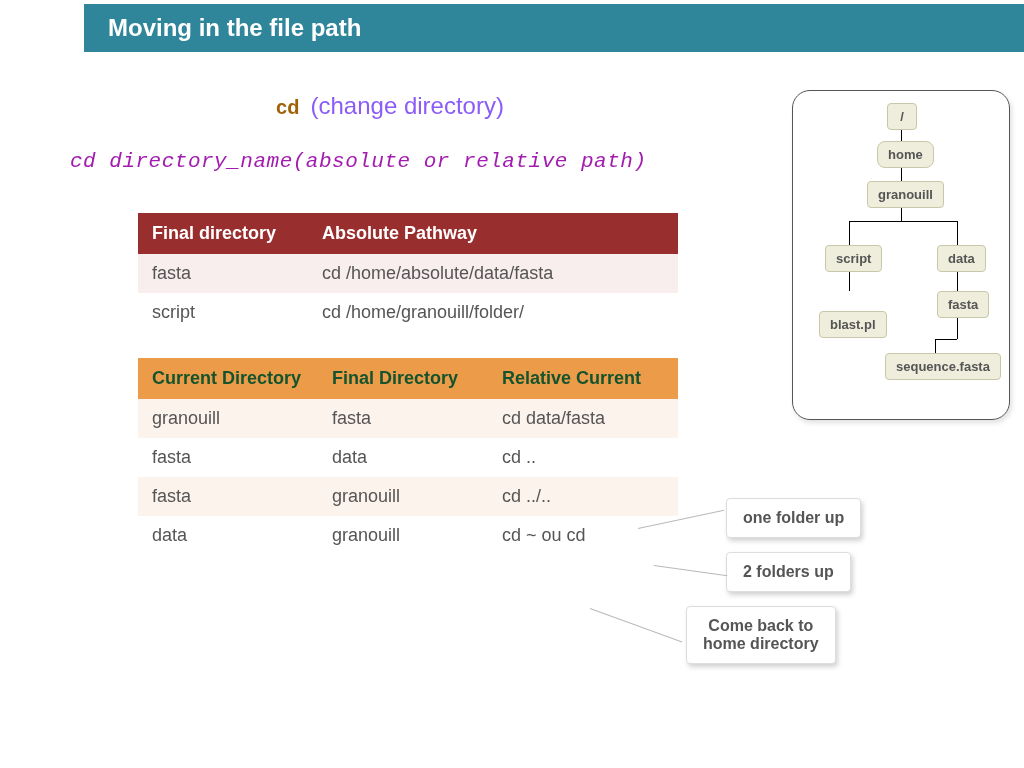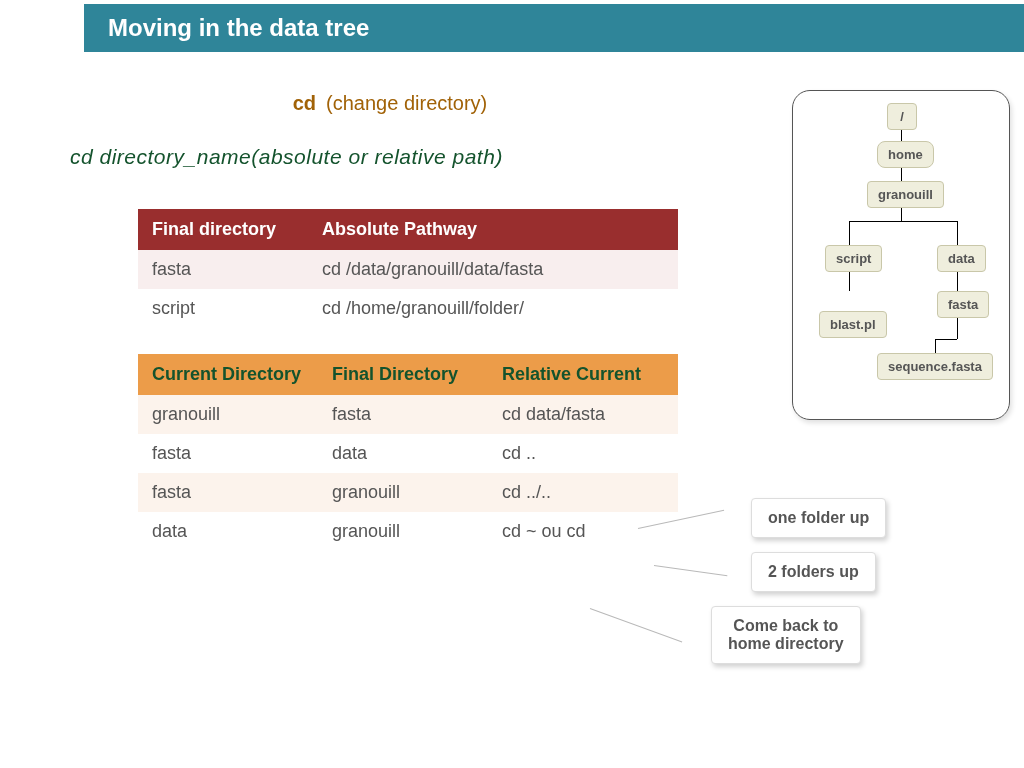--- a/index.html
+++ b/index.html
@@ -1,40 +1,40 @@
 <!DOCTYPE html>
 <html><head>
 <meta charset="utf-8">
 <style>
   * { box-sizing: border-box; margin: 0; padding: 0; }
   body { width: 1024px; height: 768px; font-family: Arial, Helvetica, sans-serif; background: #fff; position: relative; }
   .header-bar { background: #2f8599; color: #fff; font-weight: bold; font-size: 24px; padding: 10px 24px; margin-left: 84px; margin-top: 4px; }
   .cmd-line { margin-top: 40px; text-align: center; width: 780px; }
   .cmd-name { color: #a16207; font-weight: bold; font-size: 20px; }
-  .cmd-desc { color: #a16207; font-size: 20px; }
-  .syntax-line { font-family: Liberation Sans, sans-serif; font-style: italic; color: #14532d; font-size: 21px; margin: 30px 0 0 70px; letter-spacing: 0.5px; }
+  .cmd-desc { color: #8b5cf6; font-size: 24px; }
+  .syntax-line { font-family: Liberation Mono, monospace; font-style: italic; color: #a21caf; font-size: 21px; margin: 30px 0 0 70px; letter-spacing: 0.5px; }
   .tree-panel { position: absolute; top: 90px; right: 14px; width: 218px; height: 330px; border: 1.5px solid #555; border-radius: 18px; padding: 12px 8px 8px 8px; box-shadow: 2px 3px 5px rgba(0,0,0,.12); }
   .tree { position: relative; height: 100%; }
   .tree-node { position: absolute; background: #efeedd; border: 1px solid #c9c7a9; border-radius: 4px; font-size: 13px; font-weight: bold; color: #555; padding: 5px 10px; text-align: center; white-space: nowrap; }
   .table1 { margin: 40px 0 0 138px; width: 540px; border-collapse: collapse; font-size: 18px; }
   .table1 th { background: #992e2e; color: #fff; text-align: left; padding: 10px 14px; font-weight: bold; }
   .table1 td { padding: 9px 14px; color: #555; }
   .table1 tr.alt td { background: #f8eeee; }
   .table2 { margin: 26px 0 0 138px; width: 540px; border-collapse: collapse; font-size: 18px; }
   .table2 th { background: #ec9c49; color: #14532d; text-align: left; padding: 10px 14px; font-weight: bold; }
   .table2 td { padding: 9px 14px; color: #555; }
   .table2 tr.alt td { background: #fcf3ec; }
-  .callout { background: #fff; border: 1px solid #ddd; border-radius: 4px; box-shadow: 2px 3px 5px rgba(0,0,0,.18); color: #555; font-weight: bold; padding: 10px 16px; margin-bottom: 20px; text-align: center; display: inline-block; position: relative; margin-left: 25px; }
+  .callout { background: #fff; border: 1px solid #ddd; border-radius: 4px; box-shadow: 2px 3px 5px rgba(0,0,0,.18); color: #555; font-weight: bold; padding: 10px 16px; margin-bottom: 20px; text-align: center; display: inline-block; position: relative; }
   .callout-line { position: absolute; background: #b9b9b9; height: 1px; transform-origin: left center; }
   .tree-line { position: absolute; background: #000; }
 </style>
 </head>
 <body>
 
-<div class="header-bar">Moving in the data tree</div>
+<div class="header-bar">Moving in the file path</div>
 
 <div class="cmd-line">
   <span class="cmd-name">cd</span>
   <span class="cmd-desc">&nbsp;</span><span class="cmd-desc">(change directory)</span>
 </div>
 
 <div class="syntax-line">cd directory_name(absolute or relative path)</div>
 
 <div class="tree-panel">
   <div class="tree">
@@ -50,35 +50,35 @@
     <div class="tree-line" style="left:134px; top:236px; width:22px; height:1px;"></div>
     <div class="tree-line" style="left:134px; top:236px; width:1px; height:14px;"></div>
 
     <div class="tree-node" style="left:86px; top:0px; width:30px;">/</div>
     <div class="tree-node" style="left:76px; top:38px;border-radius:8px;">home</div>
     <div class="tree-node" style="left:66px; top:78px;">granouill</div>
     <div class="tree-node" style="left:24px; top:142px;">script</div>
     <div class="tree-node" style="left:136px; top:142px;">data</div>
     <div class="tree-node" style="left:18px; top:188px;margin-top:20px;">blast.pl</div>
     <div class="tree-node" style="left:136px; top:188px;">fasta</div>
-    <div class="tree-node" style="left:76px; top:250px;">sequence.fasta</div>
+    <div class="tree-node" style="left:84px; top:250px;">sequence.fasta</div>
   </div>
 </div>
 
 <table class="table1">
   <thead>
       <tr>
     <th style="width:170px;">Final directory</th>
     <th>Absolute Pathway</th>
   </tr>
     </thead>
   <tbody>
     <tr class="alt">
       <td>fasta</td>
-      <td>cd /data/granouill/data/fasta</td>
+      <td>cd /home/absolute/data/fasta</td>
     </tr>
     <tr>
       <td>script</td>
       <td>cd /home/granouill/folder/</td>
     </tr>
   </tbody>
 </table>
 
 <table class="table2">
   <thead>

